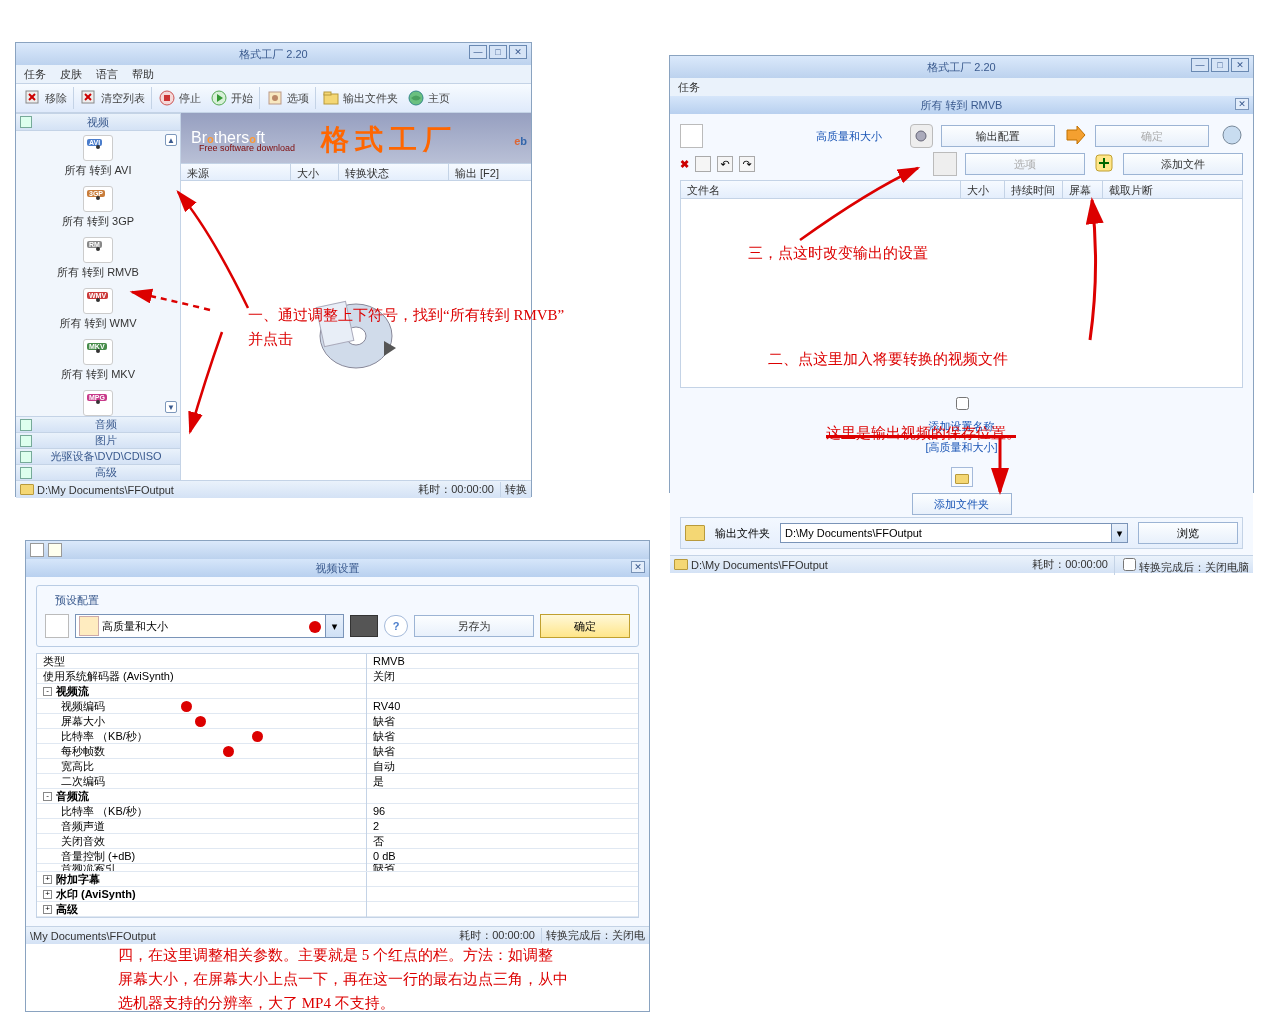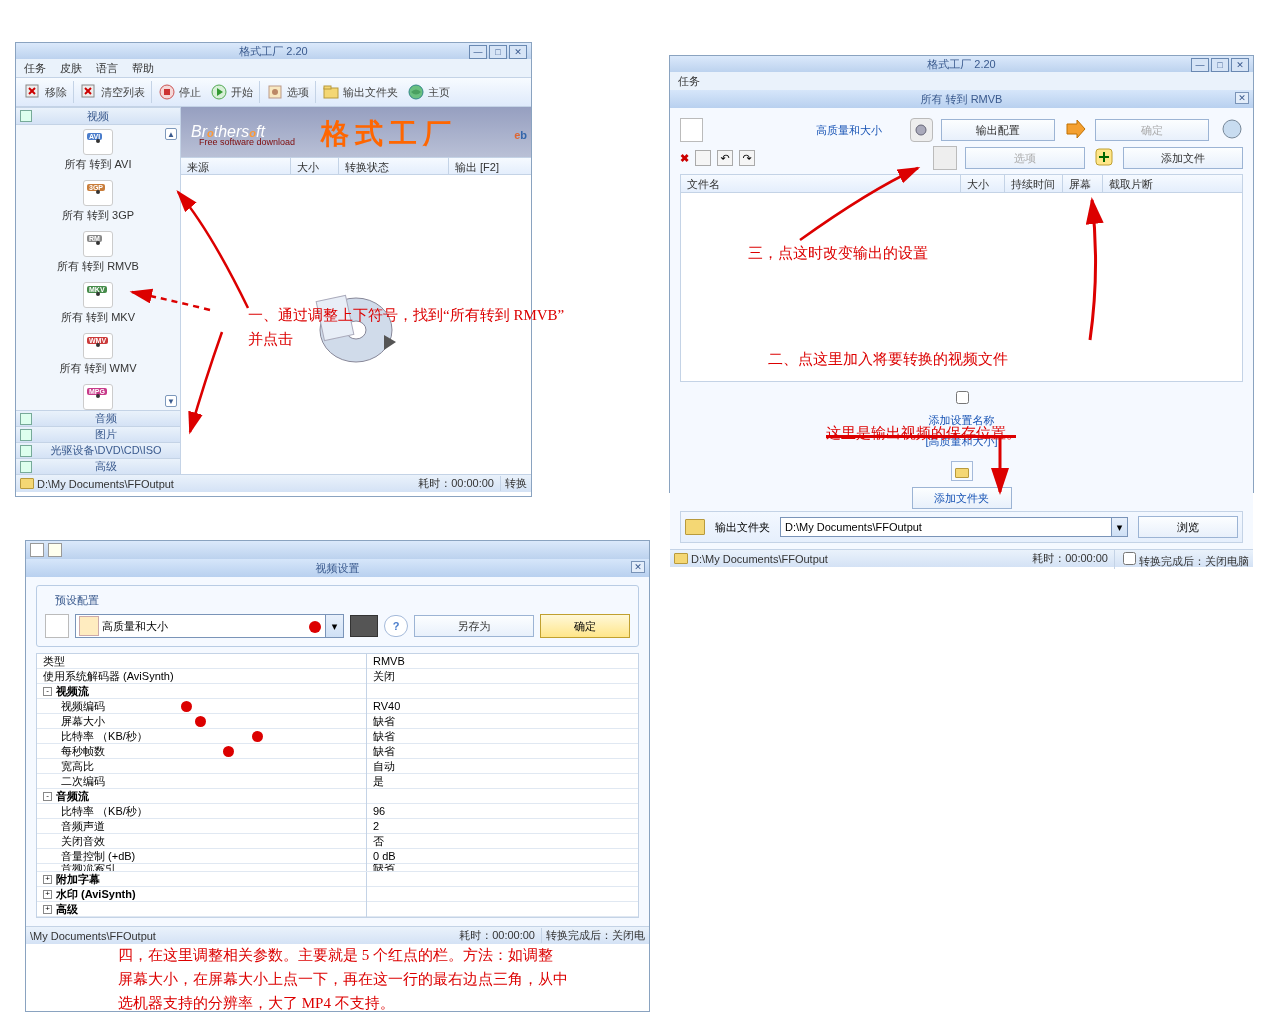--- a/index.html
+++ b/index.html
@@ -1,20 +1,20 @@
 <!DOCTYPE html>
 <html><head>
 <meta charset="utf-8">
 <style>
   * { box-sizing: border-box; font-family: "Microsoft YaHei", Tahoma, Arial, sans-serif; font-size: 11px; }
   body { margin: 0; width: 1280px; height: 1024px; background: #fff; position: relative; }
 
   
   .win { position: absolute; border: 1px solid #8aa3c0; background: #fff; }
-  .titlebar { height: 16px; background: linear-gradient(#dbe9fb,#bcd2ee); display: flex; align-items: center; justify-content: center; position: relative; color: #3a5a8e; }
+  .titlebar { height: 22px; background: linear-gradient(#dbe9fb,#bcd2ee); display: flex; align-items: center; justify-content: center; position: relative; color: #3a5a8e; }
   .titlebar .wicons { position: absolute; right: 4px; top: 2px; display: flex; gap: 2px; }
   .wbtn { width: 18px; height: 14px; border: 1px solid #6a89b2; background: #d6e4f6; display: flex; align-items: center; justify-content: center; font-size: 9px; color: #3a5a8e; }
   .menubar { height: 18px; background: #eaf2fb; display: flex; gap: 14px; padding: 0 8px; align-items: center; color: #333; }
 
   
   #w1 { left: 15px; top: 42px; width: 517px; height: 455px; }
   .toolbar1 { height: 30px; border-top: 1px solid #c4d3e6; border-bottom: 1px solid #c4d3e6; background: linear-gradient(#f7fbff,#dfeafb); display: flex; align-items: center; padding: 0 4px; gap: 1px; }
   .tbtn { display: flex; align-items: center; gap: 3px; padding: 2px 4px; color: #444; }
   .tbico { width: 18px; height: 18px; display: inline-flex; align-items: center; justify-content: center; position: relative; }
   .sep { width: 1px; height: 22px; background: #c4d3e6; margin: 0 1px; }
@@ -28,21 +28,21 @@
   .vitem .fi { width: 30px; height: 26px; margin: 0 auto 2px; background: #fff; border: 1px solid #ccc; border-radius: 3px; position: relative; }
   .fi .dog { position:absolute; left:12px; top:9px; width:4px;height:4px;border-radius:50%;background:#333;}
   .tag { position:absolute; left:3px; top:3px; font-size:7px; font-weight:bold; padding:0 2px; border-radius:2px; color:#fff;}
   .avi{background:#4a7dcc;} .gp{background:#c97d3a;} .rmvb{background:#888;} .wmv{background:#cc3a3a;} .mkv{background:#468c4a;} .mpg{background:#c83a8a;}
 
   .cat-small { height: 16px; background: linear-gradient(#eaf2fb,#d4e2f5); border-top:1px solid #c4d3e6; display:flex; align-items:center; color:#3a5a8e; padding:0 4px; gap:4px;}
   .tiny { width:12px;height:12px;border:1px solid #7a9; background:#dfe; display:inline-block;}
 
   .main1 { flex: 1; background: #fff; display: flex; flex-direction: column; }
   .brand { height: 50px; background: linear-gradient(#969fc0,#b9c0d6); display: flex; align-items: center; overflow:hidden; position:relative;}
-  .brso { color:#fff; font-size:16px; font-style:italic; padding-left:10px;}
+  .brso { color:#fff; font-size:16px; padding-left:10px;}
   .brso b{color:#ff9933;}
   .brandsub{position:absolute; left:18px; top:30px; font-size:9px; color:#7e0b0b;}
   .bigtext{ position:absolute; left:140px; top:8px; font-size:28px; font-weight:bold; color:#ff6600; font-family:"SimHei"; letter-spacing:6px;}
   .eb{position:absolute; right:4px; top:18px; font-size:15px; font-weight:bold;} .eb .e1{color:#d63;} .eb .e2{color:#36a;}
   .listhdr1 { height: 18px; background: linear-gradient(#f6faff,#e4eefc); border-top: 1px solid #c4d3e6; border-bottom: 1px solid #c4d3e6; display: flex; }
   .lh { border-right:1px solid #c4d3e6; padding:2px 6px; color:#333;}
   .imgarea{flex:1; position:relative; display:flex; align-items:center; justify-content:center;}
   .disc{width:100px;height:90px;}
 
   .status { height: 18px; background: linear-gradient(#eaf2fb,#d4e2f5); border-top: 1px solid #c4d3e6; display: flex; align-items: center; font-size: 10px; color: #333; }
@@ -214,31 +214,31 @@
             </div>
             <div class="vitem">
               <div class="fi">
                 <span class="tag rmvb">RM</span>
                 <span class="dog"></span>
               </div>
               <div>所有 转到 RMVB</div>
             </div>
             <div class="vitem">
               <div class="fi">
+                <span class="tag wmv">WMV</span>
+                <span class="dog"></span>
+              </div>
+              <div>所有 转到 WMV</div>
+            </div>
+            <div class="vitem">
+              <div class="fi">
                 <span class="tag mkv">MKV</span>
                 <span class="dog"></span>
               </div>
               <div>所有 转到 MKV</div>
-            </div>
-            <div class="vitem">
-              <div class="fi">
-                <span class="tag wmv">WMV</span>
-                <span class="dog"></span>
-              </div>
-              <div>所有 转到 WMV</div>
             </div>
             <div class="vitem">
               <div class="fi">
                 <span class="tag mpg">MPG</span>
                 <span class="dog"></span>
               </div>
             </div>
           </div>
         <div class="scrollbtn" style="bottom:3px">▼</div>
       </div>

